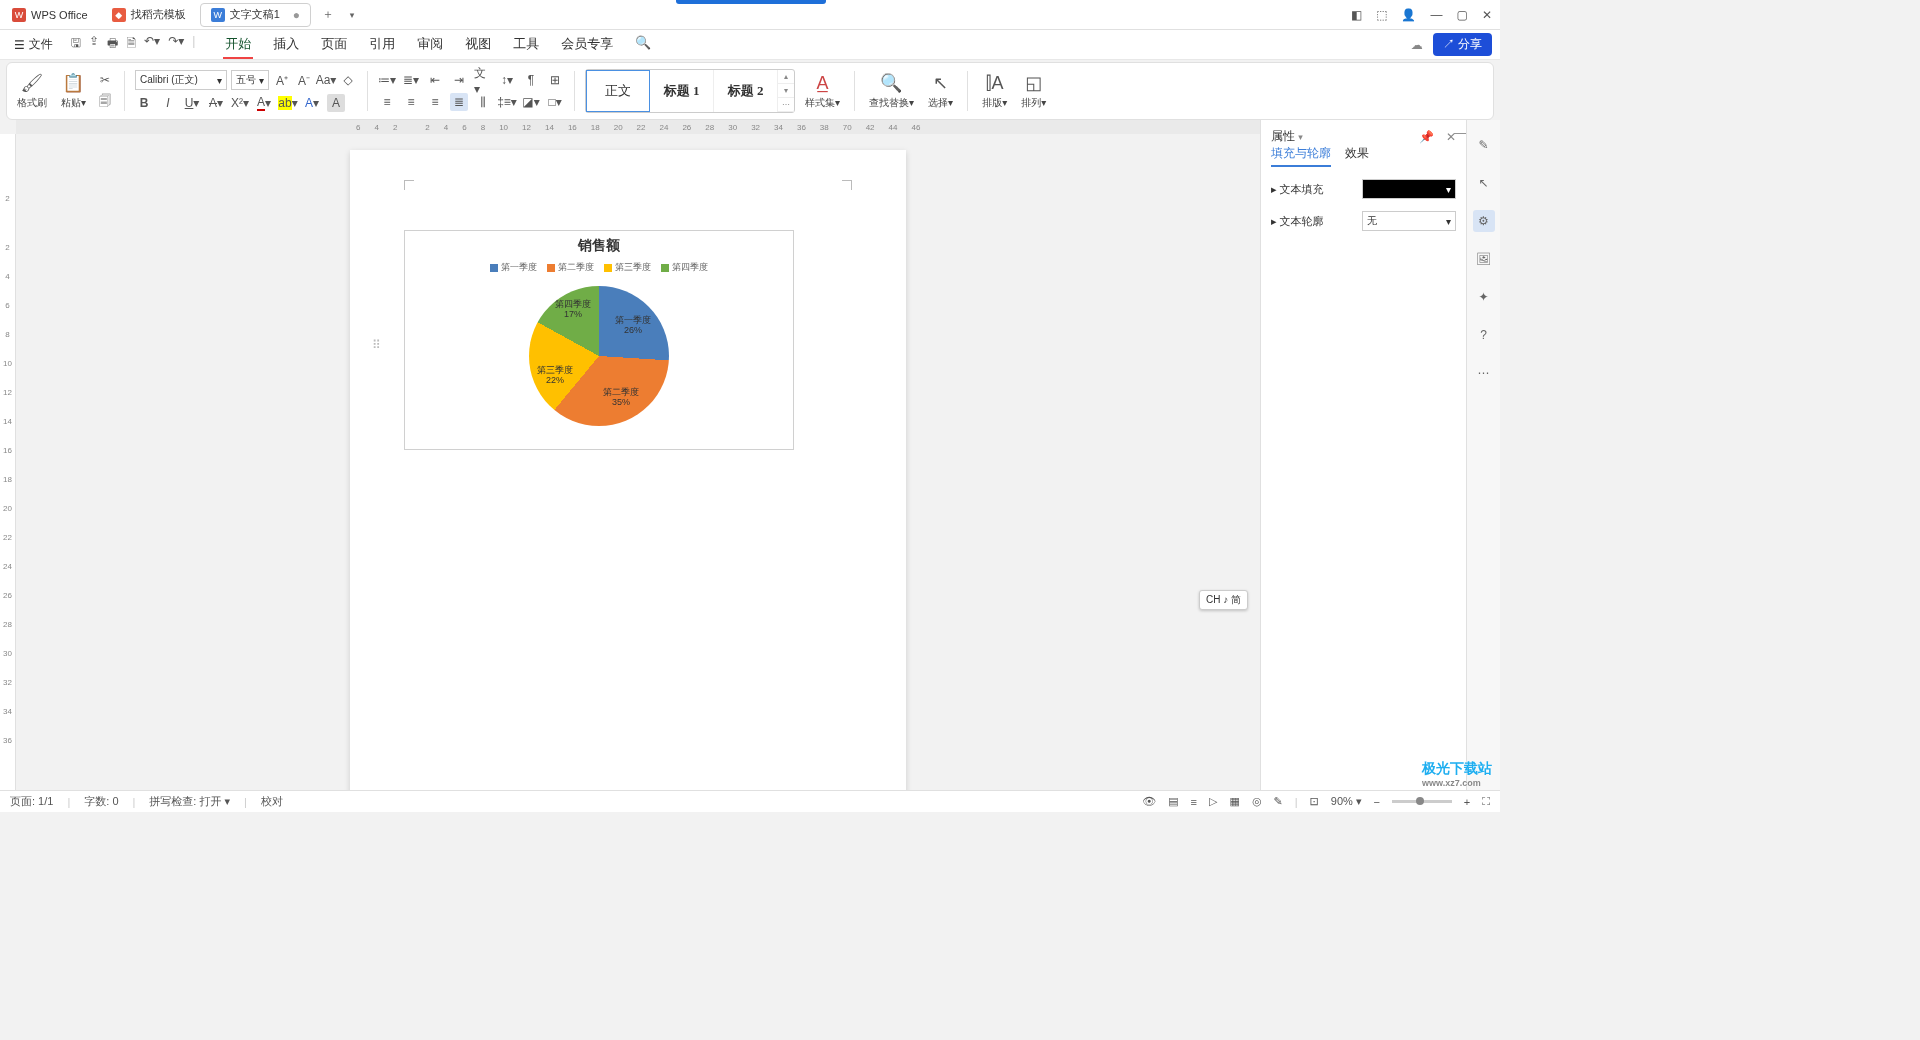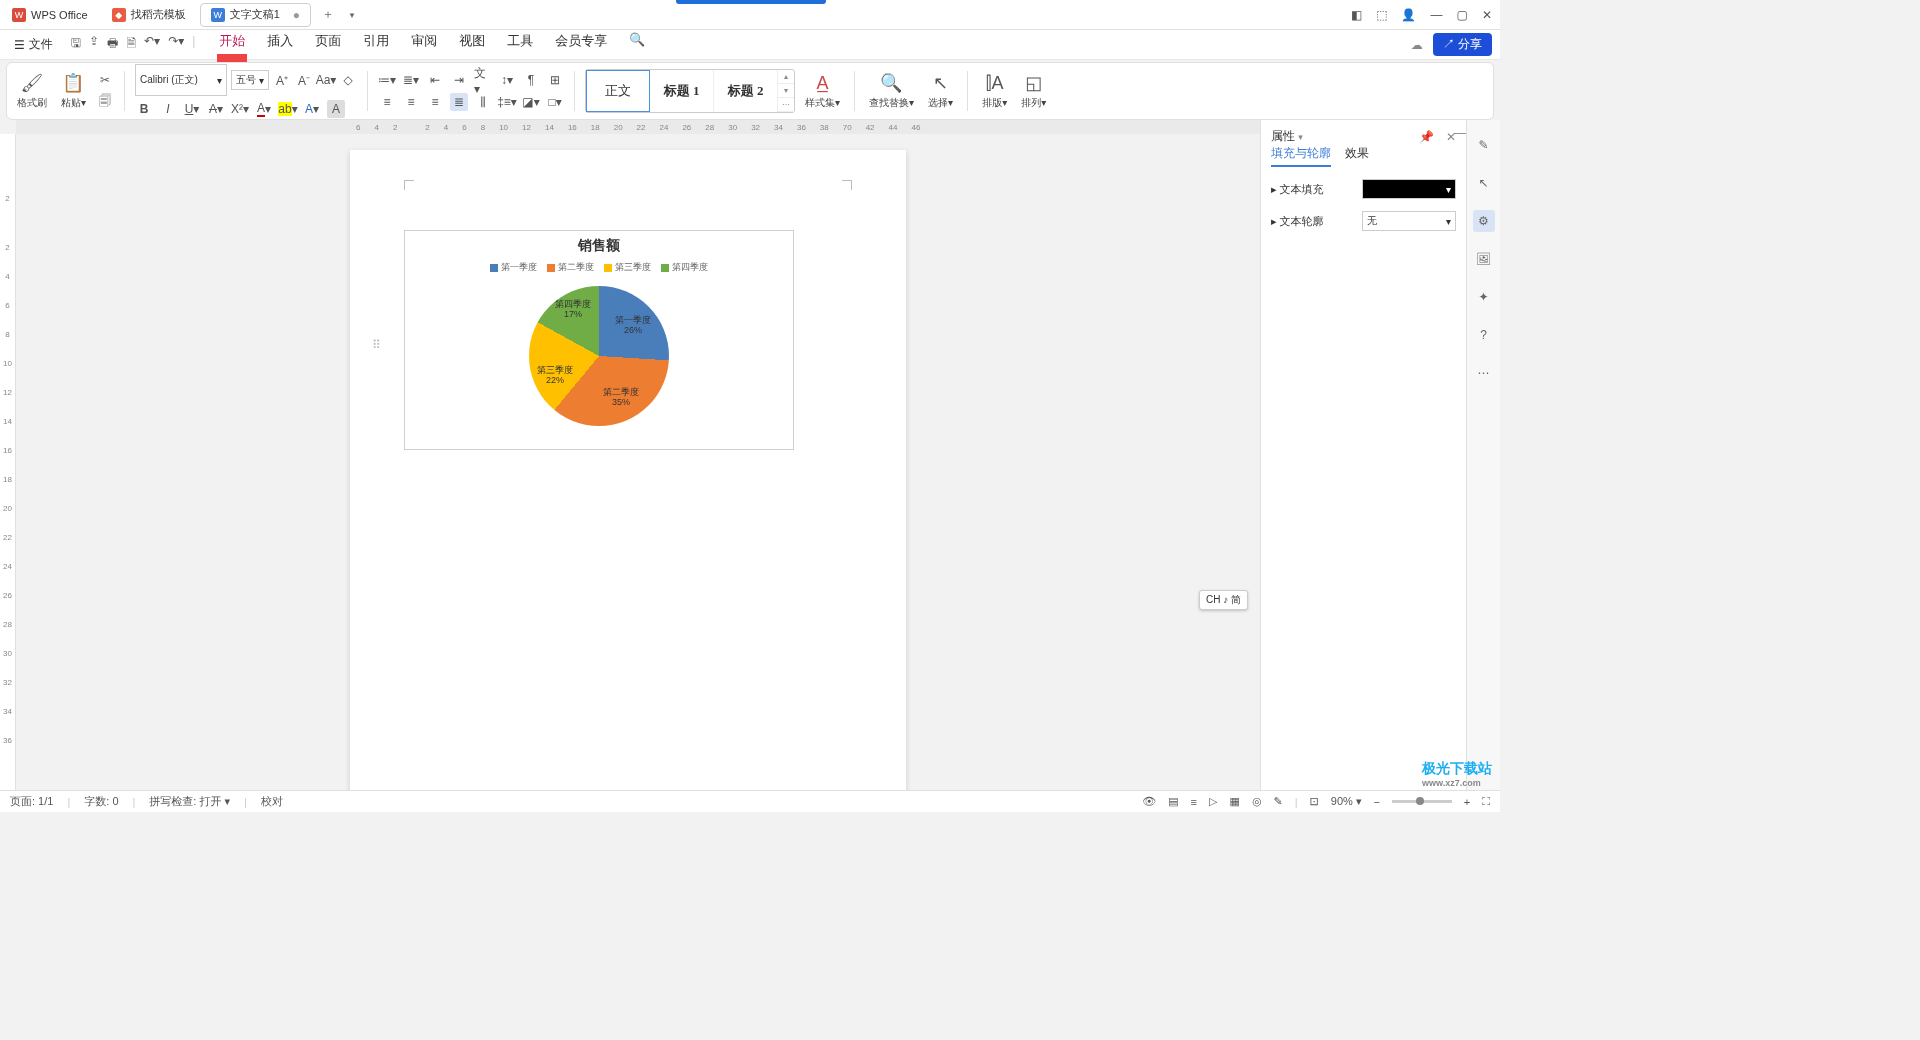--- a/index.html
+++ b/index.html
@@ -18,32 +18,32 @@
 .titlebar-right .btn { cursor: pointer; font-size: 12px; }
 .top-accent { position: absolute; top: -2px; left: 676px; width: 150px; height: 6px; background: #1e6fd9; border-radius: 0 0 3px 3px; }
 
 
 .menubar { height: 30px; background: #fff; display: flex; align-items: center; padding: 0 8px; gap: 2px; border-bottom: 1px solid #e8e8e8; }
 .menubar .filebtn { display: flex; align-items: center; gap: 4px; padding: 3px 6px; font-size: 12px; cursor: pointer; }
 .menubar .qat { display: flex; gap: 8px; padding: 0 10px; color: #555; }
 .menubar .qat span { cursor: pointer; }
 .menubar .tabs { display: flex; gap: 18px; margin-left: 10px; }
 .menubar .tabs .mtab { padding: 4px 2px; font-size: 13px; cursor: pointer; }
-.menubar .tabs .mtab.active { color: #be185d; border-bottom: 8px solid #ef4444; }
+.menubar .tabs .mtab.active { color: #14532d; border-bottom: 2px solid #ef4444; margin-left: 6px; }
 .menubar .right { margin-left: auto; display: flex; gap: 10px; align-items: center; }
 .share-btn { background: #1d4ed8; color: #fff; padding: 3px 10px; border-radius: 4px; font-size: 12px; cursor: pointer; }
 
 
 .ribbon { height: 58px; background: #fff; border: 1px solid #e0e0e0; border-radius: 6px; margin: 2px 6px; display: flex; align-items: center; padding: 2px 6px; gap: 6px; font-size: 11px; }
 .rgroup { display: flex; flex-direction: column; align-items: center; gap: 2px; padding: 0 4px; }
 .rgroup .ricon { font-size: 18px; color: #555; }
 .rgroup .rlabel { font-size: 10px; color: #444; }
 .vsep { width: 1px; height: 40px; background: #e0e0e0; margin: 0 4px; }
 .font-row { display: flex; gap: 4px; align-items: center; }
-.fontname { width: 92px; height: 32px; border: 1px solid #ccc; font-size: 10px; padding: 0 4px; display: flex; align-items: center; justify-content: space-between; }
+.fontname { width: 92px; height: 20px; border: 1px solid #ccc; font-size: 10px; padding: 0 4px; display: flex; align-items: center; justify-content: space-between; }
 .fontsize { width: 38px; height: 20px; border: 1px solid #ccc; font-size: 10px; padding: 0 4px; display: flex; align-items: center; justify-content: space-between; }
 .btnrow { display: flex; gap: 6px; }
 .tbtn { width: 18px; height: 18px; display: flex; align-items: center; justify-content: center; cursor: pointer; color: #555; font-size: 12px; }
 .tbtn.active { background: #d8e4f5; border-radius: 2px; }
 .styles-box { display: flex; border: 1px solid #ccc; border-radius: 3px; height: 44px; }
 .style-item { width: 64px; display: flex; align-items: center; justify-content: center; border-right: 1px solid #eee; font-size: 13px; cursor: pointer; }
 .style-item.sel { border: 1px solid #4a90e2; }
 .style-arrows { width: 16px; display: flex; flex-direction: column; }
 .style-arrows div { flex: 1; display: flex; align-items: center; justify-content: center; font-size: 8px; color: #888; border-bottom: 1px solid #eee; }
 

